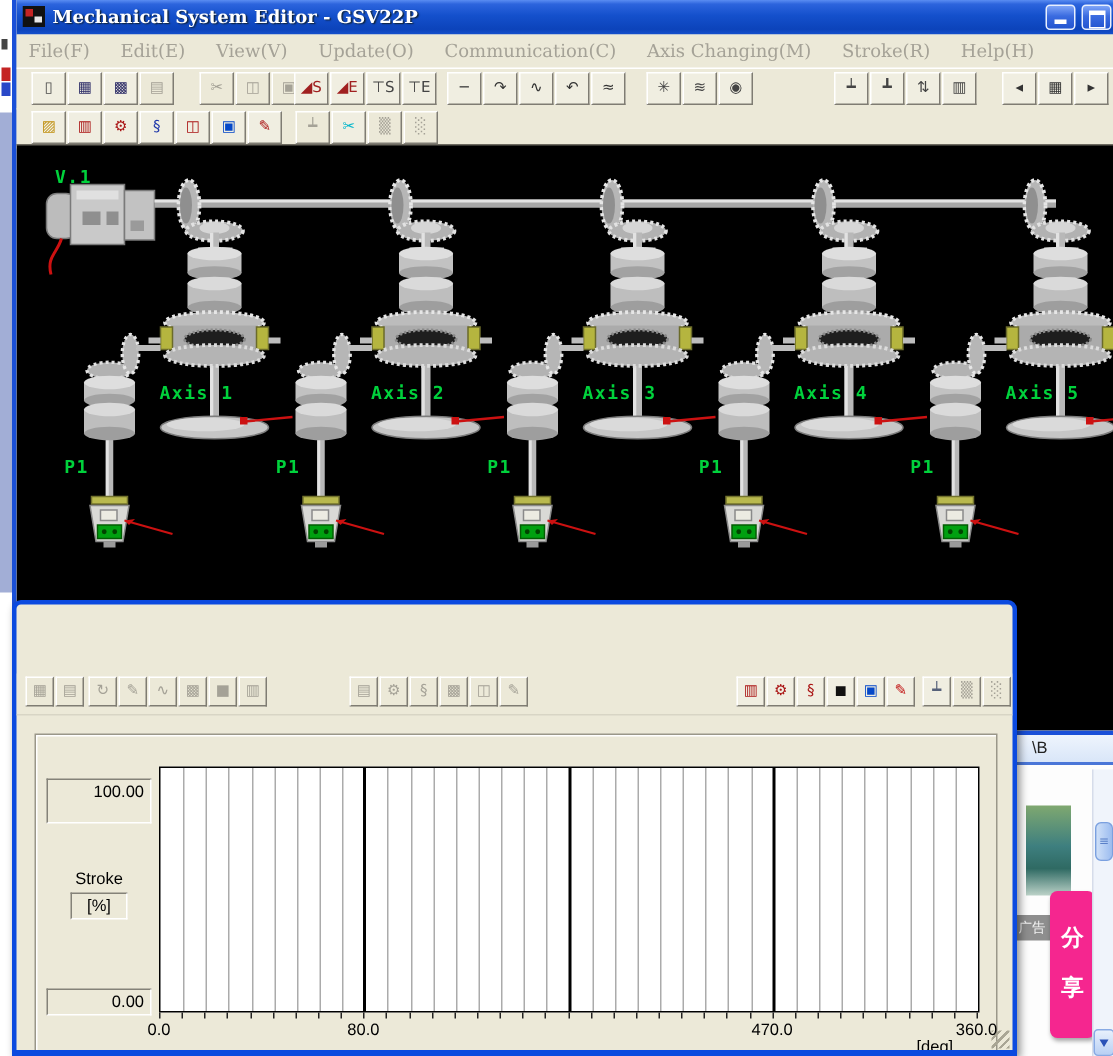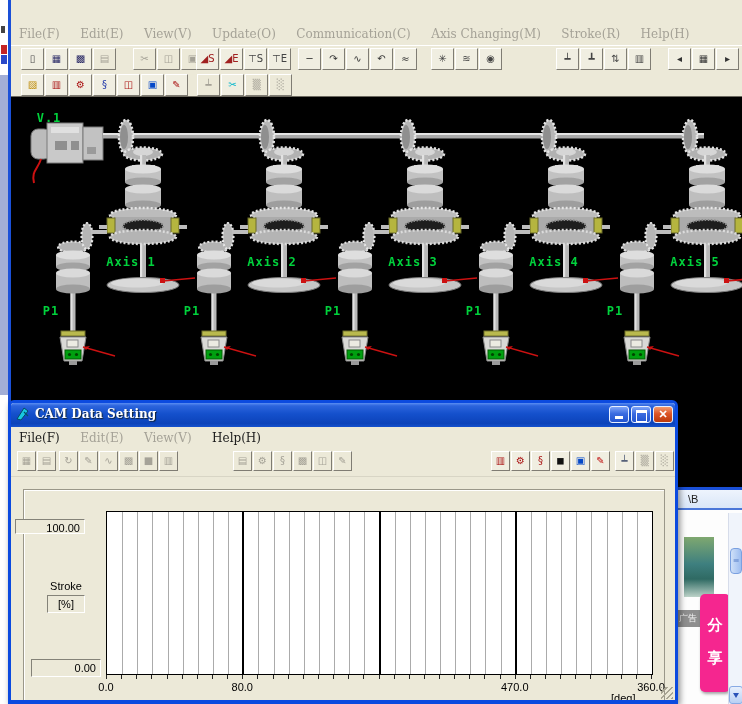--- a/index.html
+++ b/index.html
@@ -89,20 +89,34 @@
 <div class="screen">
 
   <div class="left-strip">
     <div class="ls-mark"></div>
     <div class="ls-red"></div>
     <div class="ls-blue"></div>
     <div class="ls-band"></div>
   </div>
 
   <div class="main-window">
+    <div class="titlebar">
+      <svg class="win-ico" width="16" height="16">
+        <rect x="0" y="1" width="15" height="14" fill="#111"></rect>
+        <rect x="2" y="3" width="5" height="5" fill="#c42424"></rect>
+        <rect x="8" y="8" width="5" height="4" fill="#e8e8e8"></rect>
+      </svg>
+      <span class="title-text">Mechanical System Editor - GSV22P</span>
+      <span class="xpbtn" style="left:686px">
+          <span class="g-min"></span>
+        </span>
+      <span class="xpbtn" style="left:710px">
+          <span class="g-max"></span>
+        </span>
+    </div>
     <div class="menubar" style="top:23px">
       <span class="menu-item dis">File(F)</span>
       <span class="menu-item dis">Edit(E)</span>
       <span class="menu-item dis">View(V)</span>
       <span class="menu-item dis">Update(O)</span>
       <span class="menu-item dis">Communication(C)</span>
       <span class="menu-item dis">Axis Changing(M)</span>
       <span class="menu-item dis">Stroke(R)</span>
       <span class="menu-item dis">Help(H)</span>
     </div>
@@ -352,40 +366,20 @@
       <div>分</div>
       <div>享</div>
     </div>
     <div class="scrollbar">
       <div class="sb-thumb">≡</div>
       <div class="sb-arrow"></div>
     </div>
   </div>
 
   <div class="cam-window">
-    <div class="titlebar">
-      <svg class="win-ico" width="16" height="16">
-        <path d="M2 13 L9 2 L13 5 L6 14 Z" fill="#19c8e0" stroke="#054a66" stroke-width="1"></path>
-        <path d="M9 6 l4 4" stroke="#056" stroke-width="1.2"></path>
-      </svg>
-      <span class="title-text">CAM Data Setting</span>
-      <span class="xpbtn" style="left:598px">
-          <span class="g-min"></span>
-        </span>
-      <span class="xpbtn" style="left:620px">
-          <span class="g-max"></span>
-        </span>
-      <span class="xpbtn close" style="left:642px">✕</span>
-    </div>
-    <div class="menubar" style="top:24px">
-      <span class="menu-item">File(F)</span>
-      <span class="menu-item dis">Edit(E)</span>
-      <span class="menu-item dis">View(V)</span>
-      <span class="menu-item">Help(H)</span>
-    </div>
     <div class="toolbar tb-cam" style="top:46px;height:27px">
         <div class="tgroup" style="left: 6px;">
           <div class="tbtn dis">
             <span class="tglyph" style="color: rgb(154, 151, 137);">▦</span>
           </div>
           <div class="tbtn dis">
             <span class="tglyph" style="color: rgb(154, 151, 137);">▤</span>
           </div>
         </div>
         <div class="tgroup" style="left: 48px;">
@@ -455,21 +449,21 @@
           <div class="tbtn dis">
             <span class="tglyph" style="color: rgb(154, 151, 137);">▒</span>
           </div>
           <div class="tbtn dis">
             <span class="tglyph" style="color: rgb(154, 151, 137);">░</span>
           </div>
         </div>
       </div>
 
     <div class="chart-frame"></div>
-    <div class="valbox" style="left:4px;top:116px;width:70px;height:15px">100.00</div>
+    <div class="valbox" style="left:20px;top:116px;width:70px;height:30px">100.00</div>
     <div style="position:absolute;left:20px;top:177px;width:70px;text-align:center;font:11px 'Liberation Sans',sans-serif;color:#000">Stroke</div>
     <div class="valbox" style="left:36px;top:192px;width:38px;height:18px;text-align:center;padding-right:0">[%]</div>
     <div class="valbox" style="left:20px;top:256px;width:70px;height:18px">0.00</div>
 
     <div class="plot">
         <div class="gl" style="left: 15.1389px;"></div>
         <div class="gl" style="left: 30.2778px;"></div>
         <div class="gl" style="left: 45.4167px;"></div>
         <div class="gl" style="left: 60.5556px;"></div>
         <div class="gl" style="left: 75.6944px;"></div>

